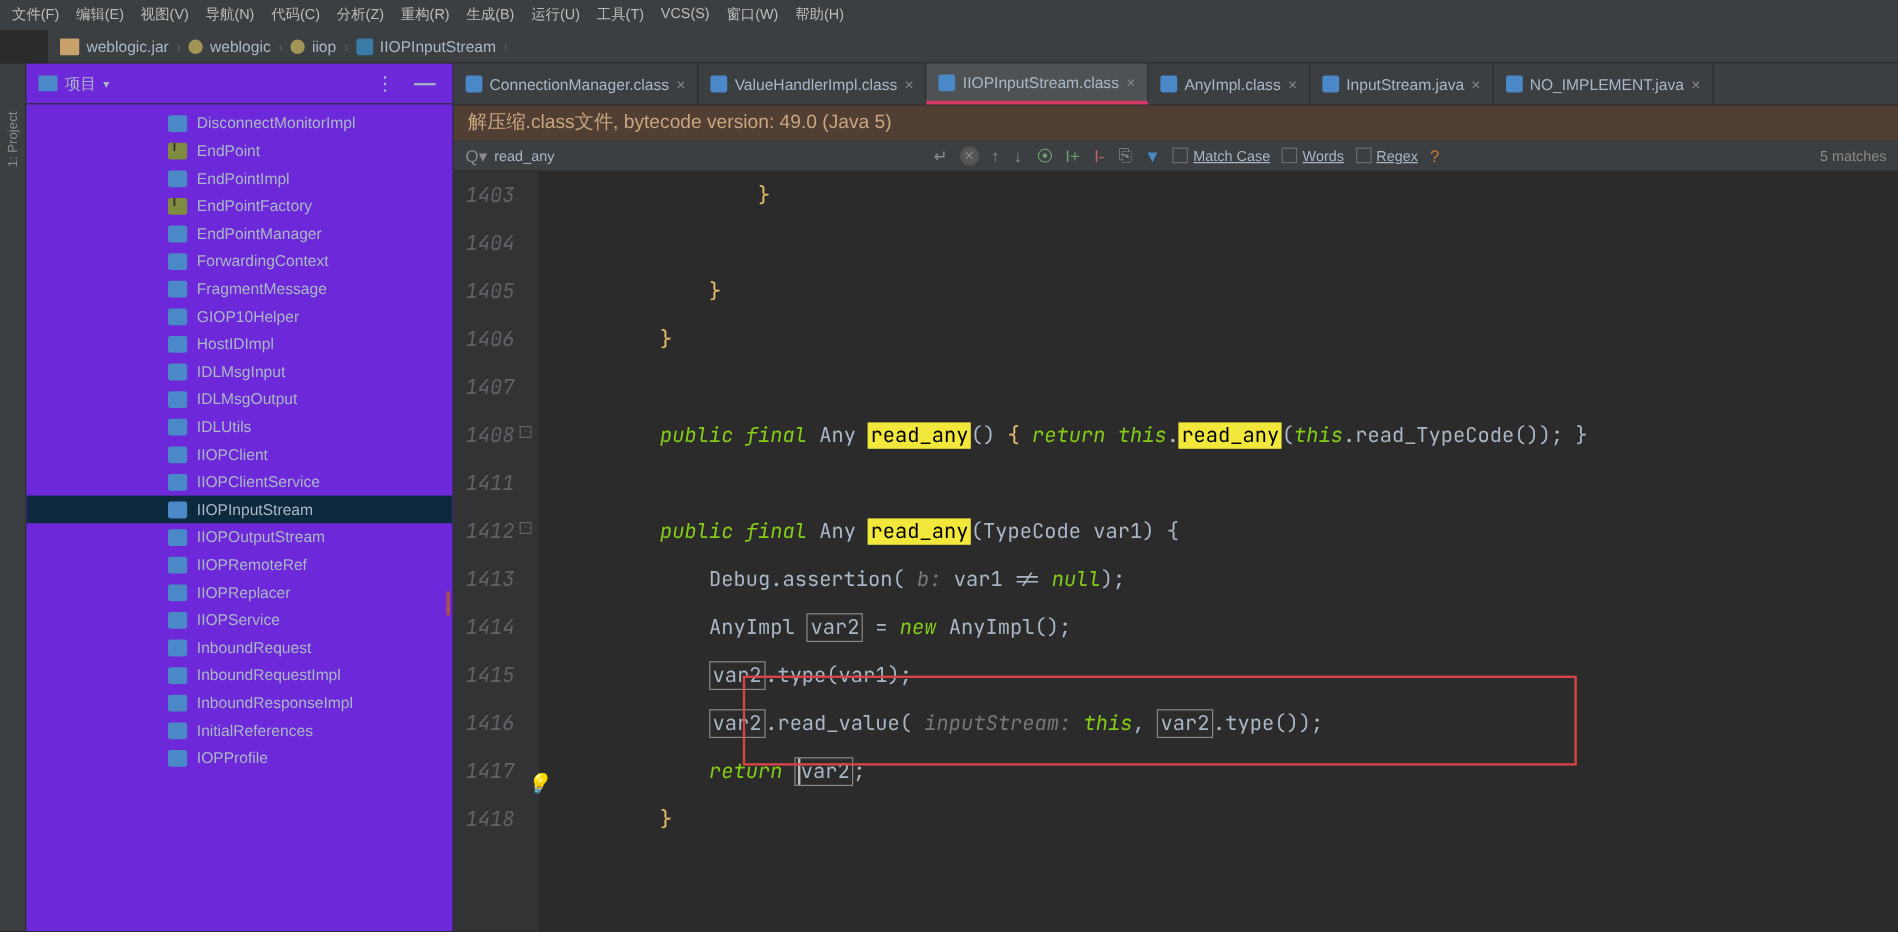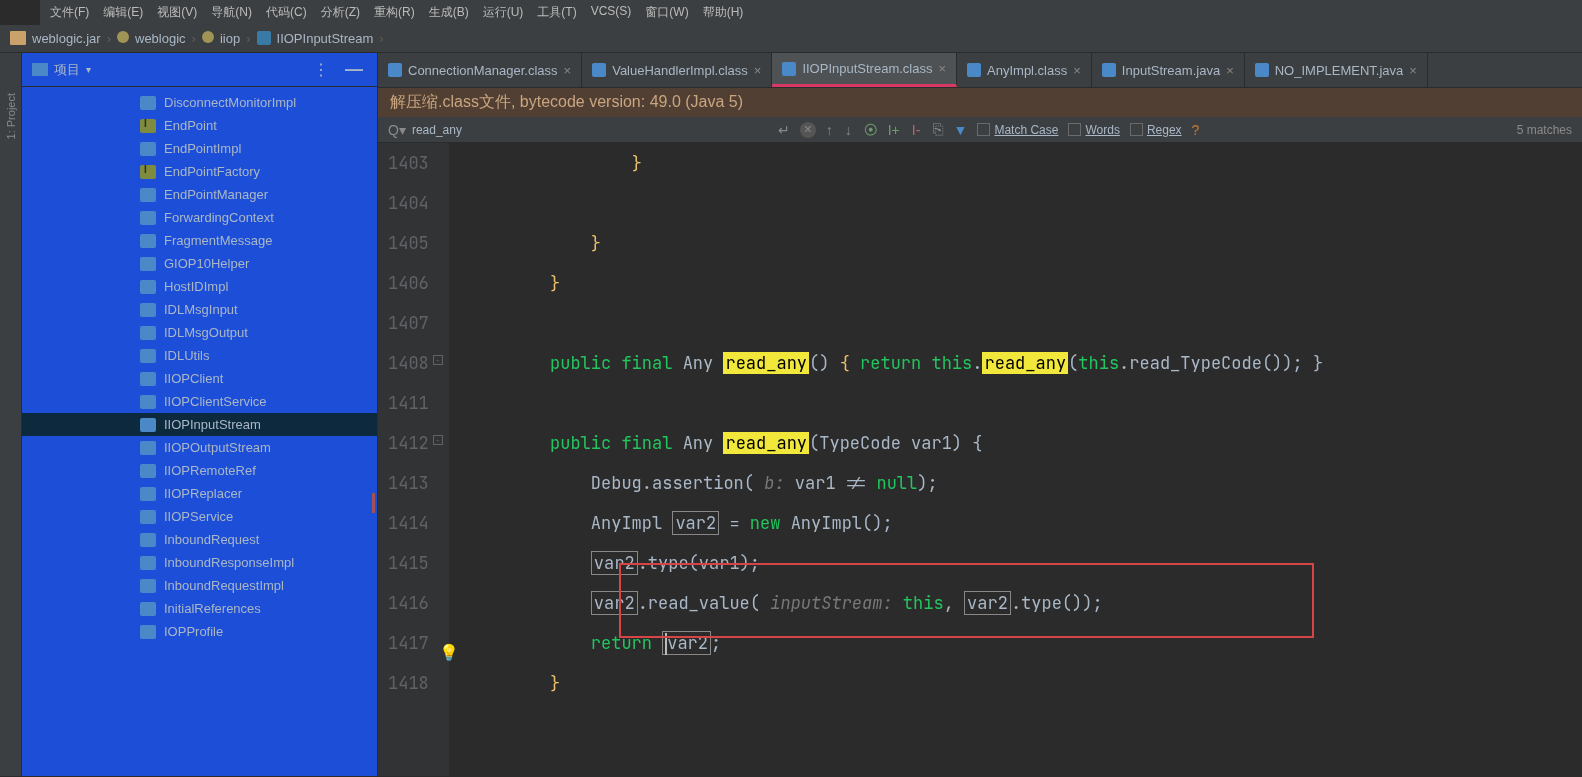--- a/index.html
+++ b/index.html
@@ -1,31 +1,31 @@
 <!DOCTYPE html>
 <html><head>
 <meta charset="utf-8">
 <style>
 * { margin: 0; padding: 0; box-sizing: border-box; }
 body { font-family: "Segoe UI", Arial, sans-serif; background: #2b2b2b; color: #a9b7c6; font-size: 13px; overflow: hidden; }
 
-.menubar { display: flex; gap: 14px; padding: 4px 10px; background: #3c3f41; color: #bbbbbb; font-size: 12px; margin-left: 40px; }
+.menubar { display: flex; gap: 14px; padding: 4px 10px; background: #3c3f41; color: #bbbbbb; font-size: 12px; }
 .menubar span { cursor: pointer; }
 
-.breadcrumb { display: flex; align-items: flex-start; gap: 6px; padding: 6px 10px; background: #3c3f41; border-bottom: 1px solid #2b2b2b; }
+.breadcrumb { display: flex; align-items: center; gap: 6px; padding: 6px 10px; background: #3c3f41; border-bottom: 1px solid #2b2b2b; margin-left: 40px; }
 .breadcrumb .sep { color: #5e5e5e; }
 .bc-icon { width: 16px; height: 14px; background: #c9a26b; border-radius: 1px; display: inline-block; }
 .bc-icon.pkg { background: #a09457; border-radius: 50%; width: 12px; height: 12px; }
 .bc-icon.cls { background: #3a7aa6; border-radius: 2px; width: 14px; height: 14px; }
 
 .main { display: flex; height: calc(100vh - 54px); }
 .leftrail { width: 22px; background: #3c3f41; border-right: 1px solid #2b2b2b; display: flex; flex-direction: column; align-items: center; padding-top: 40px; }
 .leftrail .vlabel { writing-mode: vertical-rl; transform: rotate(180deg); font-size: 11px; color: #8a8a8a; }
 
-.sidebar { width: 356px; background: #1d4ed8; display: flex; flex-direction: column; border-right: 1px solid #2b2b2b; position: relative; }
+.sidebar { width: 356px; background: #6d28d9; display: flex; flex-direction: column; border-right: 1px solid #2b2b2b; position: relative; }
 .sidebar-header { display: flex; align-items: center; justify-content: space-between; padding: 6px 10px; border-bottom: 1px solid #2b2b2b; }
 .sidebar-header .title { display: flex; align-items: center; gap: 6px; }
 .folder-icon { width: 16px; height: 13px; background: #4a88c7; border-radius: 1px; display: inline-block; }
 .dots { font-size: 16px; letter-spacing: 2px; cursor: pointer; }
 .minimize { font-size: 18px; font-weight: bold; cursor: pointer; padding: 0 4px; }
 
 .tree { overflow-y: auto; flex: 1; padding: 4px 0; }
 .tree-item { display: flex; align-items: center; gap: 8px; padding: 4px 8px 4px 118px; cursor: pointer; color: #a9b7c6; }
 .tree-item.iface .ticon { background: #7f8b3f; }
 .tree-item .ticon { width: 16px; height: 14px; background: #4a88c7; border-radius: 2px; display: inline-block; flex-shrink: 0; position: relative; }
@@ -45,28 +45,28 @@
 .findbar { display: flex; align-items: center; gap: 10px; padding: 4px 10px; background: #3c3f41; border-bottom: 1px solid #2b2b2b; }
 .findbar .searchbox { display: flex; align-items: center; gap: 6px; flex: 0 0 380px; }
 .findbar input { background: transparent; border: none; color: #a9b7c6; outline: none; font-size: 12px; width: 200px; }
 .findbar .icon { cursor: pointer; color: #8a8a8a; font-size: 14px; }
 .findbar .toolgroup { display: flex; gap: 12px; align-items: center; }
 .findbar .chk { display: flex; align-items: center; gap: 4px; font-size: 12px; text-decoration: underline; }
 .findbar .chk .box { width: 13px; height: 13px; border: 1px solid #6a6a6a; }
 .matches { margin-left: auto; font-size: 12px; color: #8a8a8a; }
 
 .code { flex: 1; display: flex; font-family: "JetBrains Mono", Consolas, monospace; font-size: 17px; overflow: auto; }
-.gutter { background: #313335; color: #606366; text-align: right; padding: 0 20px 0 10px; user-select: none; }
+.gutter { background: #313335; color: #606366; text-align: right; padding: 0 20px 0 10px; user-select: none; font-style: italic; }
 .gutter .ln { height: 40px; line-height: 40px; position: relative; }
 .fold { position: absolute; right: -14px; top: 12px; width: 10px; height: 10px; border: 1px solid #606366; font-size: 8px; line-height: 8px; text-align: center; cursor: pointer; }
 .bulb { position: absolute; right: -30px; top: 10px; font-size: 16px; }
 .codelines { flex: 1; position: relative; }
 .codeline { height: 40px; line-height: 40px; white-space: pre; padding-left: 40px; }
 
-.kw { color: #22c55e; }
+.kw { color: #84cc16; font-style: italic; }
 .method { color: #ffc66d; }
 .brace { color: #e8bf6a; }
 .hint { color: #787878; font-style: italic; }
 .hl { background: #f2e83b; color: #000; padding: 0 2px; }
 .boxed { border: 1px solid #888; padding: 0 2px; }
 .redbox { position: absolute; border: 2px solid #d64545; pointer-events: none; }
 .caret { border-left: 2px solid #bbb; display: inline-block; height: 22px; vertical-align: middle; }
 </style>
 </head>
 <body>
@@ -195,25 +195,25 @@
         <div class="tree-item">
           <span class="ticon"></span>
           <span>IIOPService</span>
         </div>
         <div class="tree-item">
           <span class="ticon"></span>
           <span>InboundRequest</span>
         </div>
         <div class="tree-item">
           <span class="ticon"></span>
+          <span>InboundRequestImpl</span>
+        </div>
+        <div class="tree-item">
+          <span class="ticon"></span>
           <span>InboundResponseImpl</span>
-        </div>
-        <div class="tree-item">
-          <span class="ticon"></span>
-          <span>InboundRequestImpl</span>
         </div>
         <div class="tree-item">
           <span class="ticon"></span>
           <span>InitialReferences</span>
         </div>
         <div class="tree-item">
           <span class="ticon"></span>
           <span>IOPProfile</span>
         </div>
       </div>

